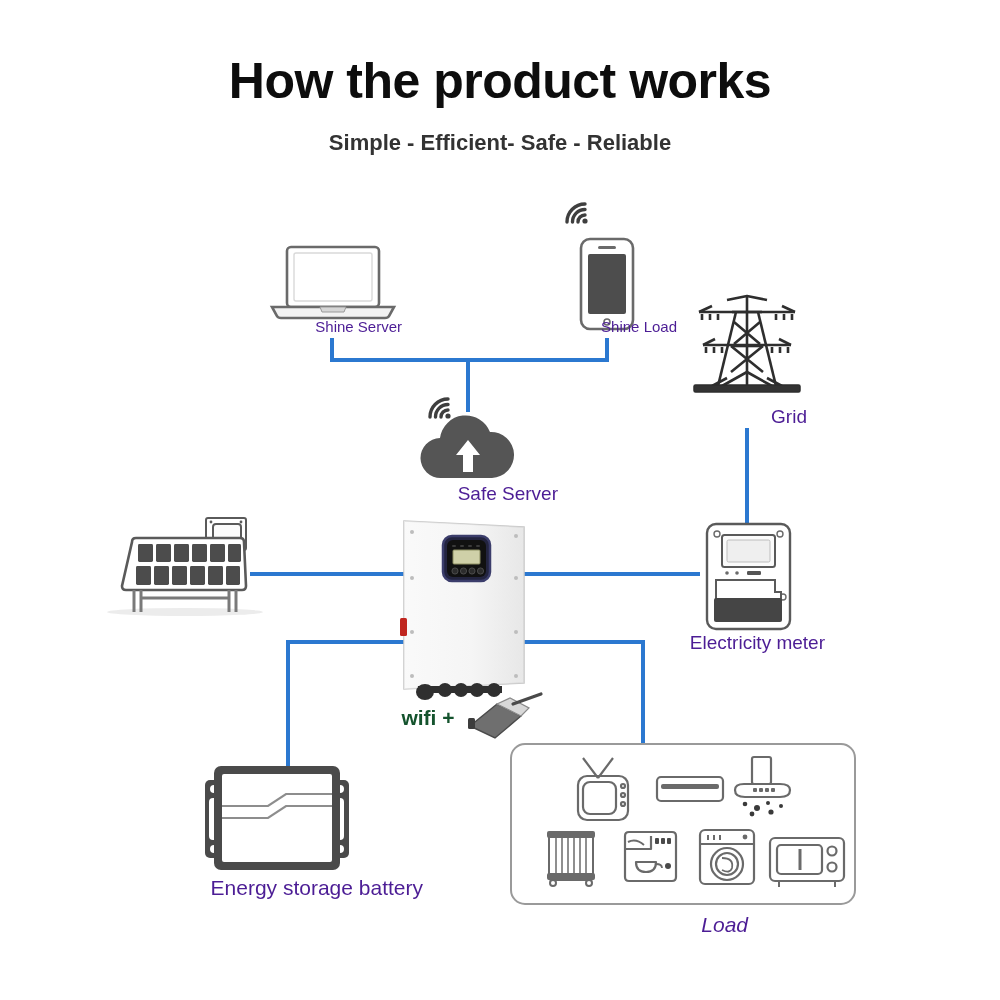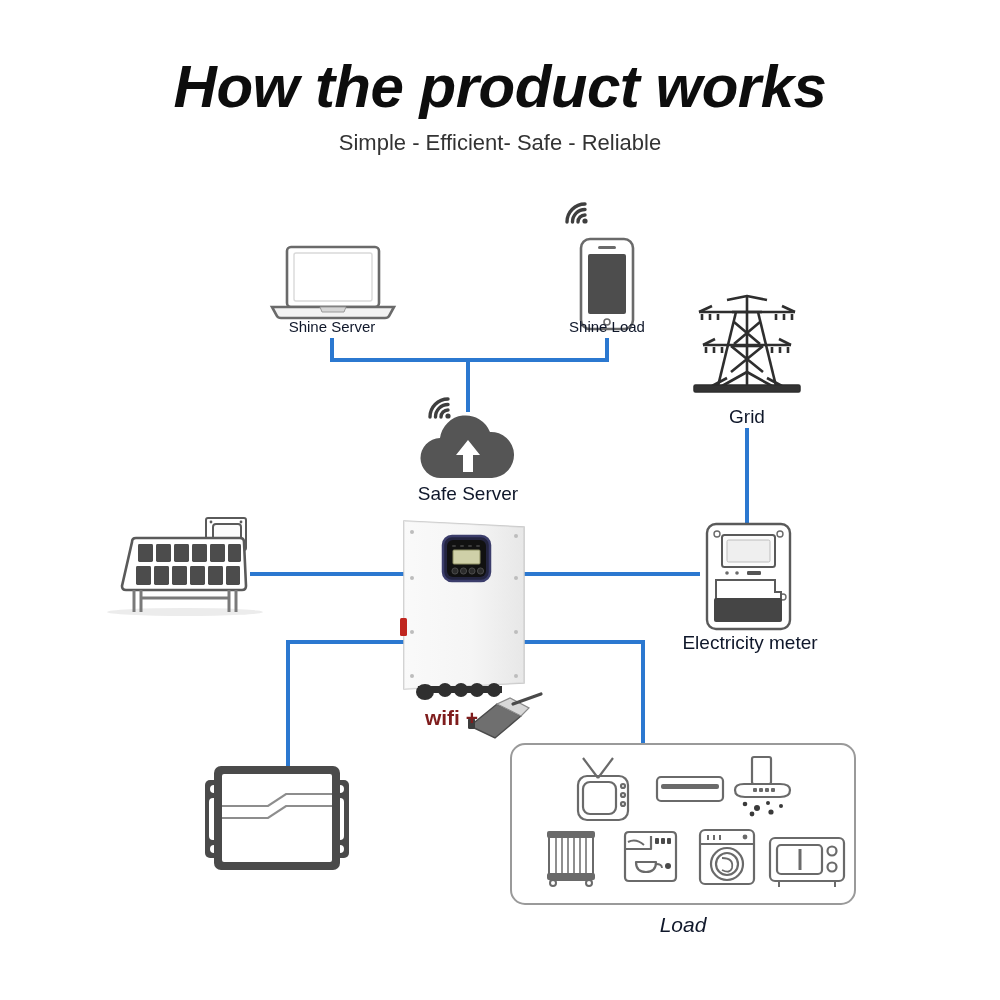--- a/index.html
+++ b/index.html
@@ -8,34 +8,33 @@
     background: #ffffff;
     font-family: "Liberation Sans", sans-serif;
     overflow: hidden;
   }
   #stage { position: relative; width: 1000px; height: 1000px; background:#fff; }
 
   
   .title {
     position: absolute; left: 0; top: 52px; width: 1000px;
     text-align: center;
-    font-size: 60px; font-weight: 700; color: #0d0d0d;
+    font-size: 50px; font-weight: 700; color: #0d0d0d;
     letter-spacing: -0.5px;
-    font-style: italic;
   }
   .subtitle {
     position: absolute; left: 0; top: 130px; width: 1000px;
     text-align: center;
-    font-size: 22px; font-weight: 400; color: #333333;
+    font-size: 22px; font-weight: 700; color: #333333;
   }
 
   
   .lbl {
-    position: absolute; text-align: center;
-    color: #0f172a; font-size: 15px; white-space: nowrap;
+    position: absolute; text-align: right;
+    color: #4c1d95; font-size: 15px; white-space: nowrap;
   }
   .lbl.big { font-size: 19px; }
   .lbl.xbig { font-size: 21px; }
 
   
   svg.layer { position: absolute; left:0; top:0; width:1000px; height:1000px; }
   svg.layer.lines { z-index: 1; }
   svg.layer.icons { z-index: 2; }
 
   .node-text { position: absolute; z-index: 3; }
@@ -364,18 +363,19 @@
 
   <div class="lbl node-text" style="left:537px; top:318px; width:140px;">Shine Load</div>
 
   <div class="lbl node-text big" style="left:378px; top:483px; width:180px;">Safe Server</div>
 
   <div class="lbl node-text big" style="left:687px; top:406px; width:120px;">Grid</div>
 
 
   <div class="lbl node-text big" style="left:675px; top:632px; width:150px;">Electricity meter</div>
 
-  <div class="lbl node-text xbig" style="left:378px; top:706px; width:100px; text-align:right; font-weight:600; color:#7f1d1d;">wifi +</div>
-
+  <div class="lbl node-text xbig" style="left:378px; top:706px; width:100px; text-align:center; font-weight:600; color:#14532d;">wifi +</div>
+
+  <div class="lbl node-text xbig" style="left:133px; top:876px; width:290px;">Energy storage battery</div>
 
   <div class="lbl node-text xbig" style="left:618px; top:913px; width:130px;font-style:italic;">Load</div>
 
 </div>
 
 </body></html>

